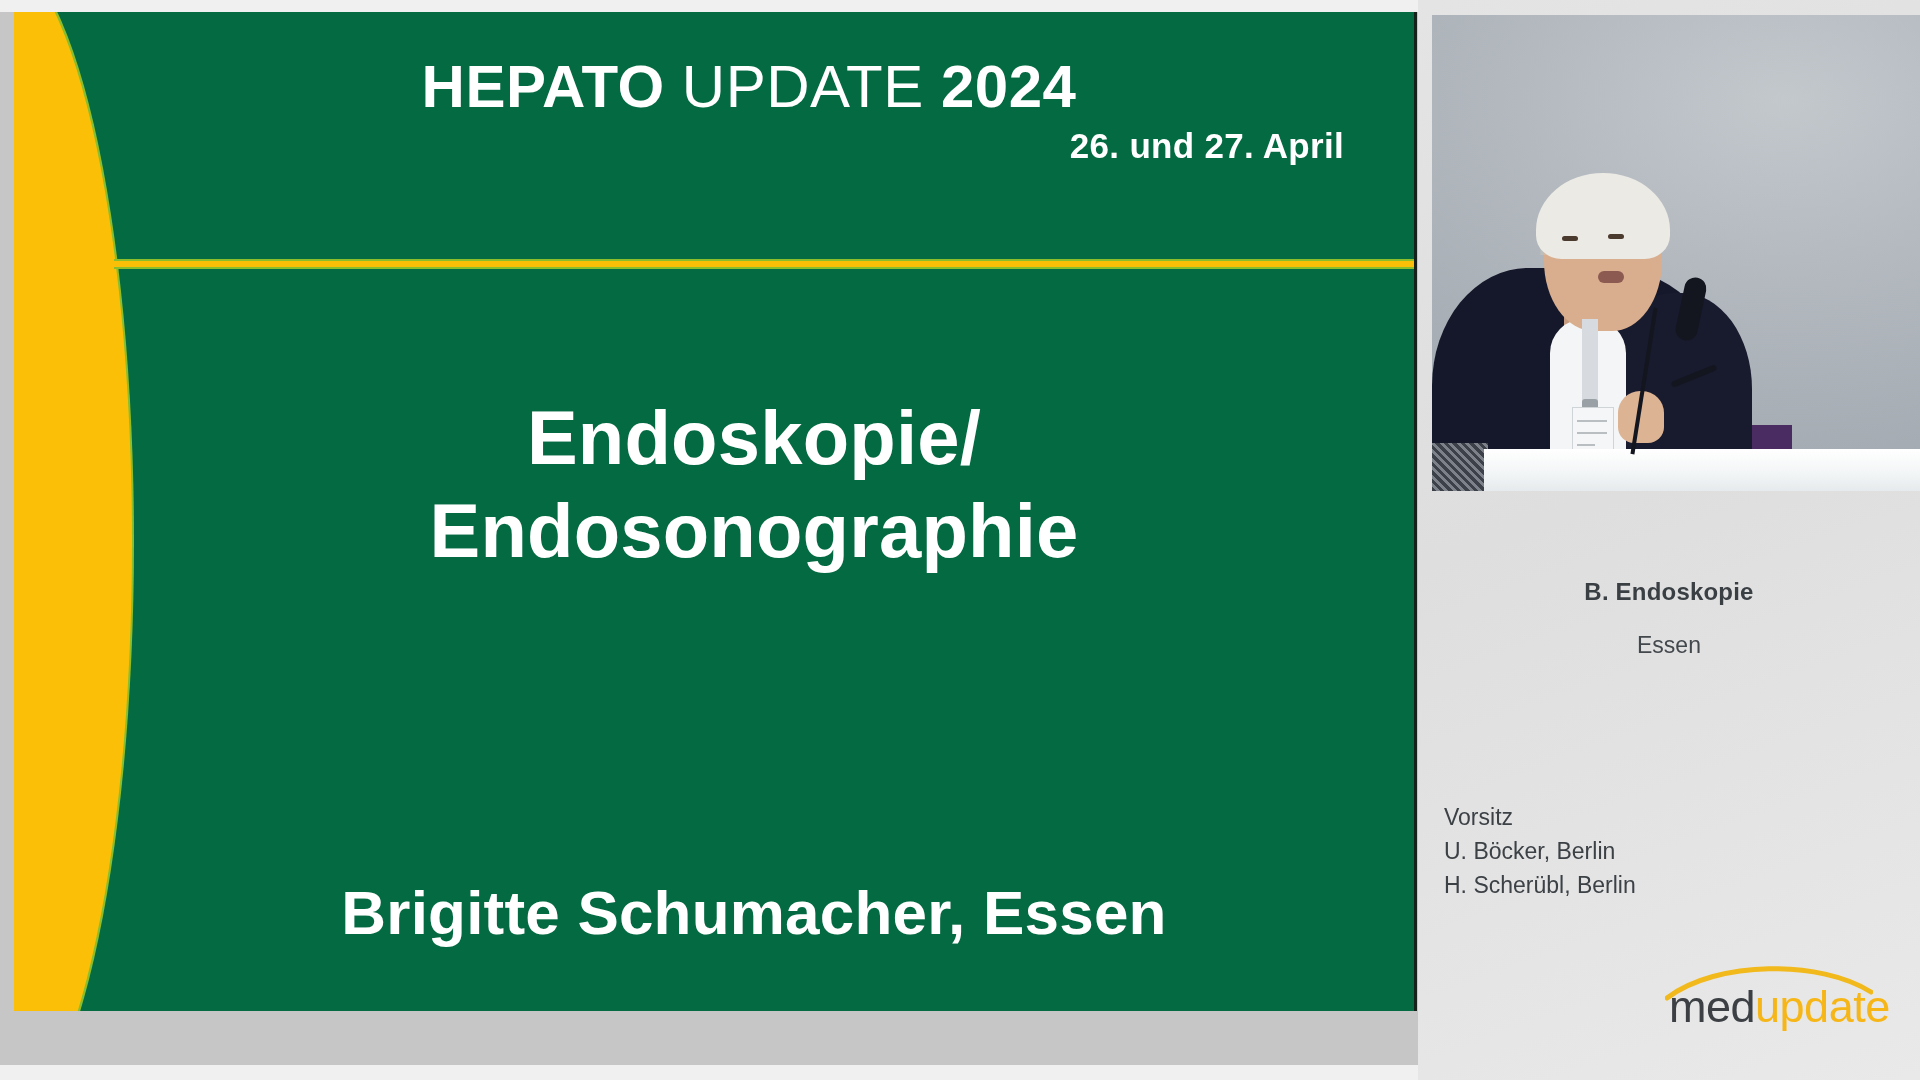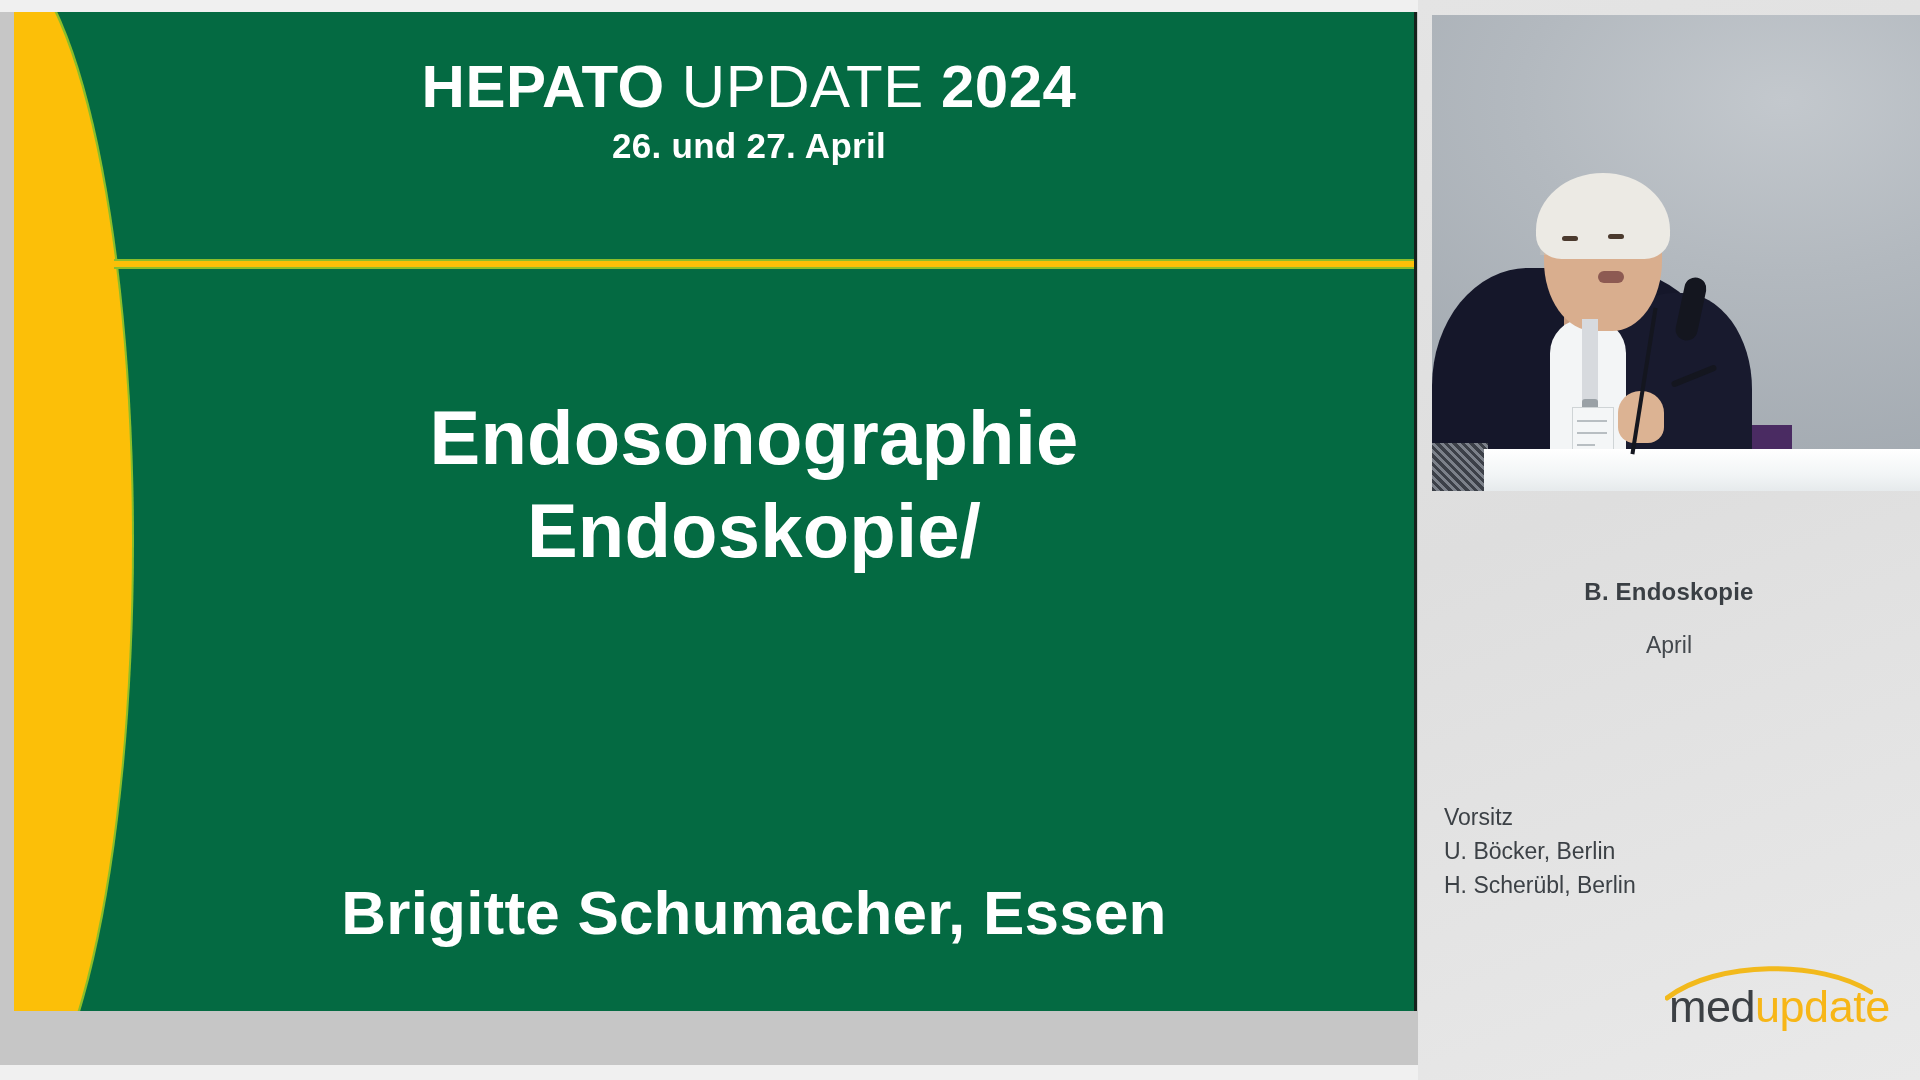--- a/index.html
+++ b/index.html
@@ -94,20 +94,21 @@
     letter-spacing: 0.5px;
     white-space: nowrap;
   }
   .event-title .w-bold { font-weight: 700; }
   .event-title .w-reg  { font-weight: 400; }
   .event-dates {
     margin-top: 8px;
     font-size: 35px;
     font-weight: 700;
     letter-spacing: 0.3px;
+    text-align: right;
   }
 
   .slide-body {
     position: absolute;
     left: 150px;
     top: 380px;
     width: 1180px;
     text-align: center;
     z-index: 3;
     color: #ffffff;
@@ -425,22 +426,22 @@
       <div class="yellow-curve"></div>
       <div class="yellow-rule"></div>
 
       <div class="slide-header">
         <div class="event-title"><span class="w-bold">HEPATO</span> <span class="w-reg">UPDATE</span> <span class="w-bold">2024</span></div>
         <div class="event-dates">26. und 27. April</div>
       </div>
 
       <div class="slide-body">
         <div class="session-title">
+          <span class="line">Endoskopie/</span>
           <span class="line">Endosonographie</span>
-          <span class="line">Endoskopie/</span>
         </div>
       </div>
 
       <div class="presenter">Brigitte Schumacher, Essen</div>
 
     </div>
   </div>
 
   <div id="speaker-panel">
 
@@ -466,21 +467,21 @@
         <div class="badge-line" style="top:36px;width:18px"></div>
       </div>
       <div class="hand"></div>
       <div class="mic-stem"></div>
       <div class="mic-arm"></div>
       <div class="mic-head"></div>
       <div class="podium"></div>
     </div>
 
     <div class="speaker-name">B. Endoskopie</div>
-    <div class="speaker-city">April</div>
+    <div class="speaker-city">Essen</div>
 
     <div class="chair-block">
       <div class="chair-label">Vorsitz</div>
       <div class="chair-person">U. Böcker, Berlin</div>
       <div class="chair-person">H. Scherübl, Berlin</div>
     </div>
 
     <div id="logo">
       <svg class="logo-arc" viewBox="0 0 208 44">
         <path d="M2 40 C 52 2, 156 2, 206 34" fill="none" stroke="#f2b91c" stroke-width="5" stroke-linecap="round"></path>

